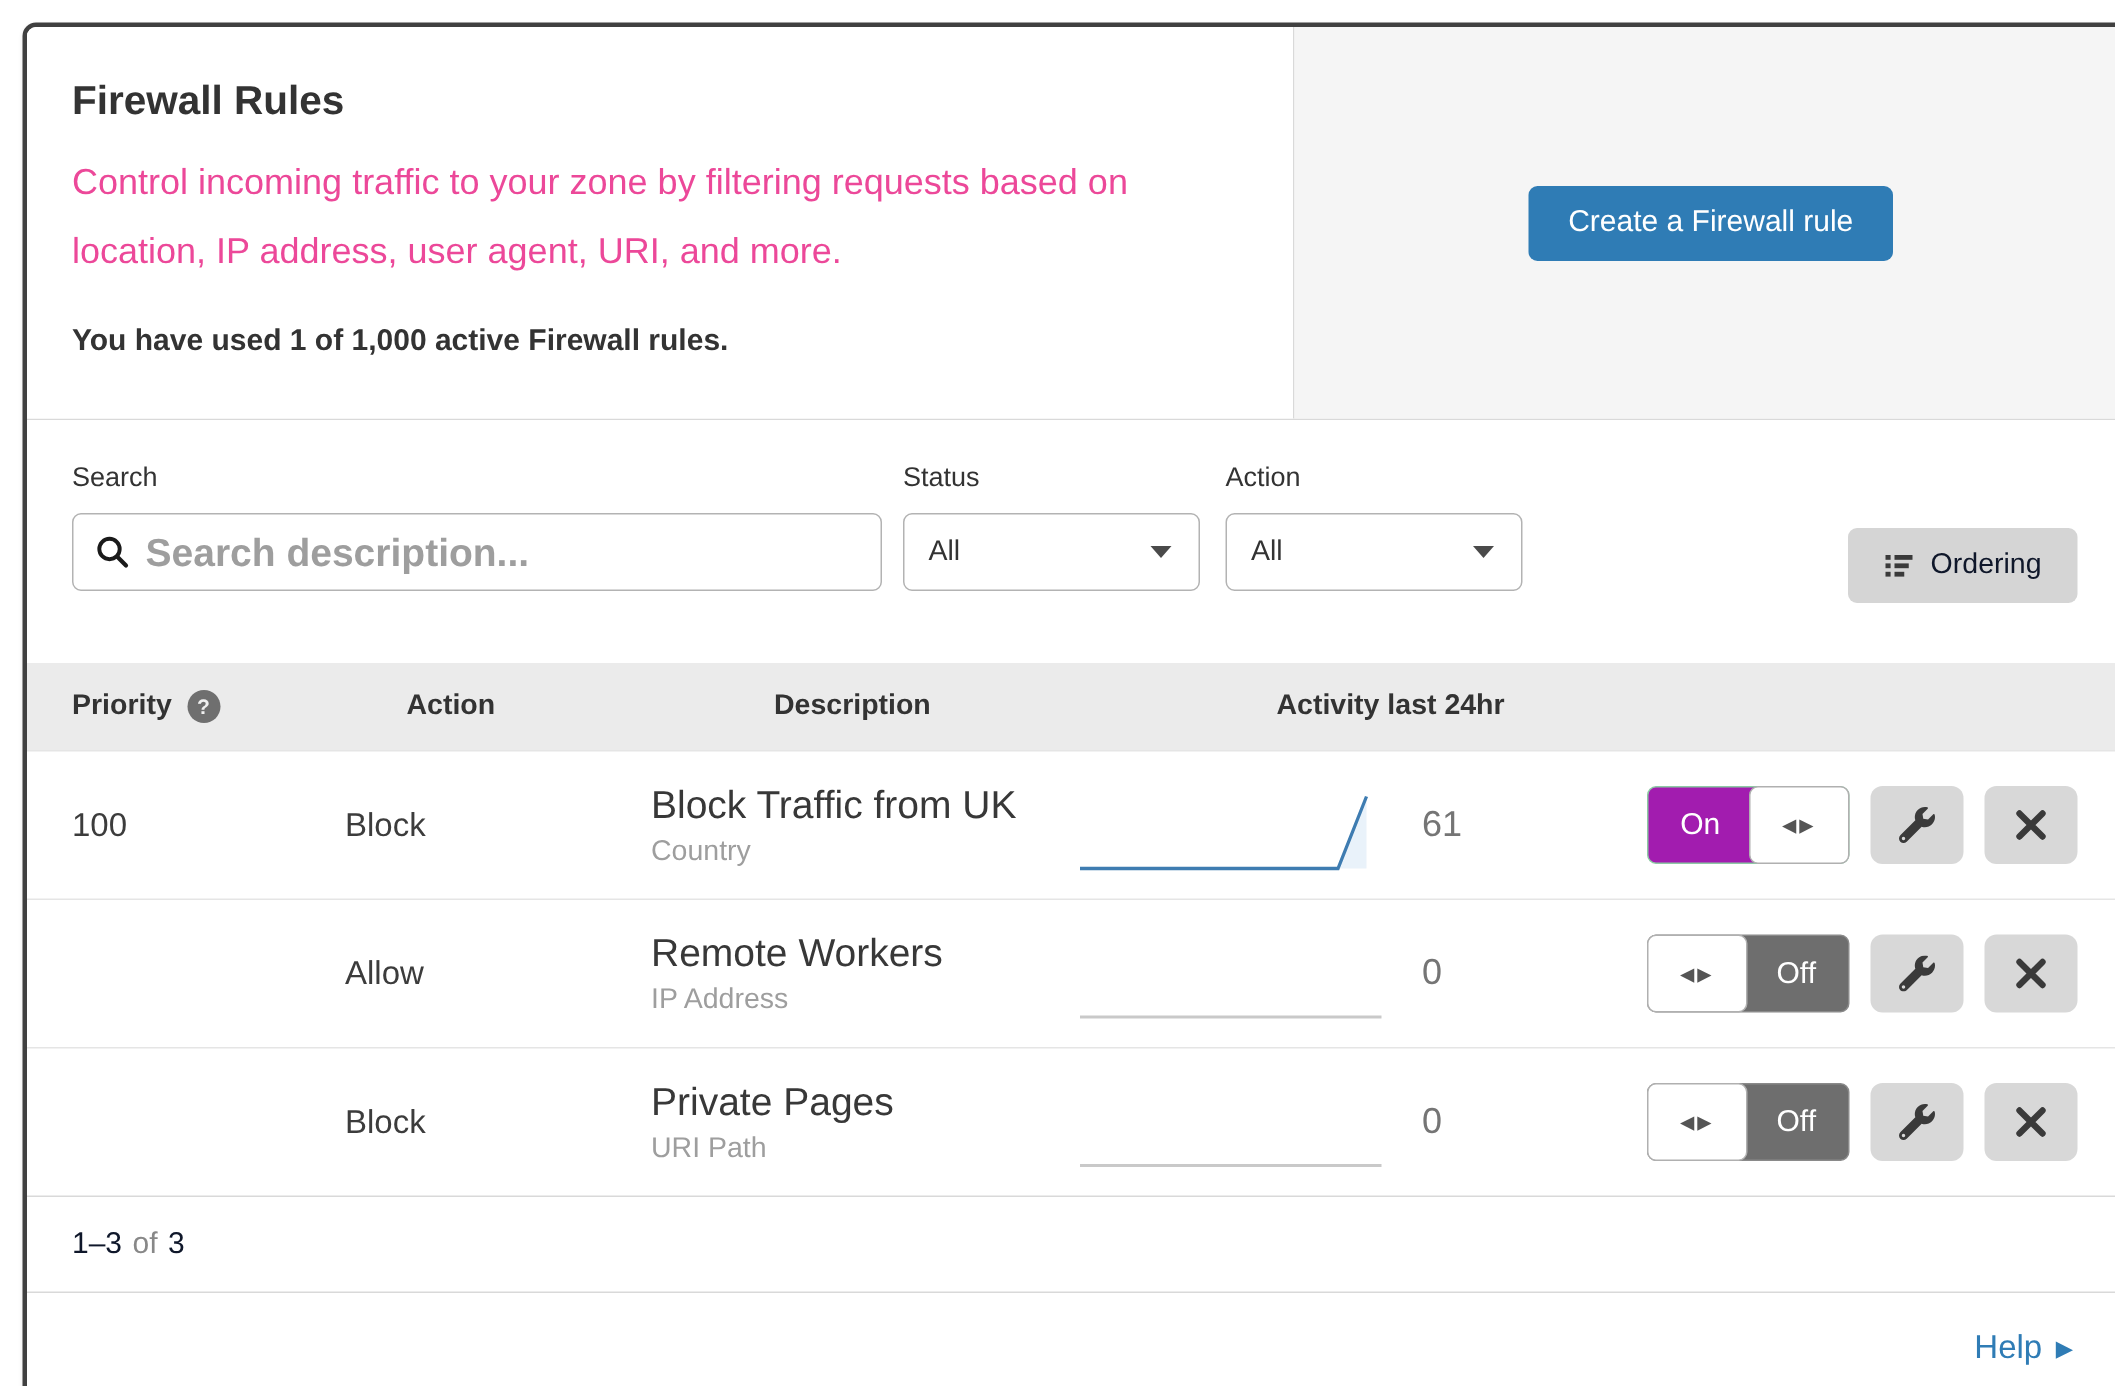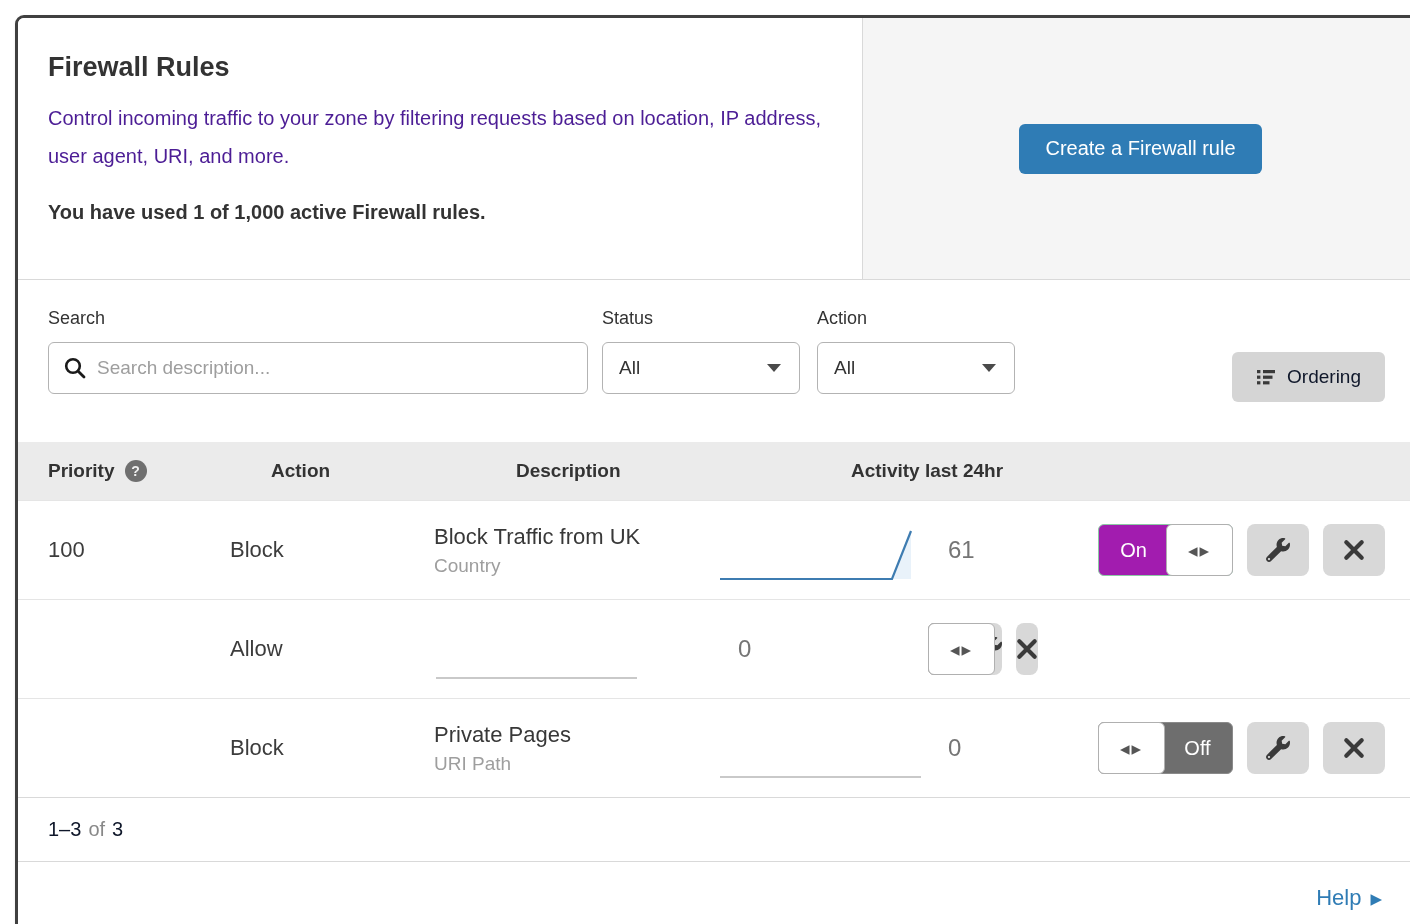--- a/index.html
+++ b/index.html
@@ -10,38 +10,38 @@
     width: 1406px; height: 920px; margin: 15px;
     border: 3px solid #404040; border-radius: 9px;
     overflow: hidden; background: #fff;
     box-shadow: 0 1px 3px rgba(0,0,0,0.08);
   }
 
   
   .header-section { display: flex; height: 262px; border-bottom: 1px solid #d9d9d9; }
   .header-left { width: 845px; padding: 34px 36px 0 30px; background: #fff; border-right: 1px solid #d9d9d9; }
   .page-title { font-size: 27px; font-weight: bold; color: #333; margin-bottom: 16px; }
-  .page-desc { font-size: 20px; color: #4c1d95; line-height: 1.9; max-width: 790px; }
+  .page-desc { font-size: 24px; color: #ec4899; line-height: 1.9; max-width: 790px; }
   .usage-note { margin-top: 26px; font-size: 20px; font-weight: bold; color: #333; }
   .header-right { flex: 1; background: #f5f5f5; display: flex; align-items: center; justify-content: center; }
   .create-btn {
     background: #2f7cb5; color: #fff; border: none; border-radius: 6px;
     font-size: 20px; padding: 0 26px; height: 50px; cursor: pointer;
     font-family: inherit;
   }
 
   
   .filters { display: flex; align-items: flex-start; padding: 28px 33px 28px 30px; height: 162px; }
   .filter-group { display: flex; flex-direction: column; }
   .filter-label { font-size: 18px; color: #333; margin-bottom: 13px; }
   .search-group { width: 540px; margin-right: 14px; }
   .search-wrap { position: relative; }
   .search-input {
     width: 100%; height: 52px; border: 1px solid #b3b3b3; border-radius: 6px;
-    padding: 0 14px 0 48px; font-size: 19px; color: #a21caf; font-family: inherit; outline: none;
+    padding: 0 14px 0 48px; font-size: 26px; color: #a21caf; font-family: inherit; outline: none; font-weight: bold;
   }
   .search-input::placeholder { color: #9e9e9e; }
   .search-icon { position: absolute; left: 15px; top: 14px; width: 24px; height: 24px; }
   .select-group { width: 198px; margin-right: 17px; }
   .select-box {
     height: 52px; border: 1px solid #b3b3b3; border-radius: 6px; background: #fff;
     display: flex; align-items: center; justify-content: space-between;
     padding: 0 18px 0 16px; font-size: 19px; color: #333; cursor: pointer;
   }
   .caret-down {
@@ -66,21 +66,21 @@
   .q-icon {
     width: 22px; height: 22px; border-radius: 50%; background: #6f6f6f;
     display: inline-flex; align-items: center; justify-content: center; cursor: pointer;
   }
   .q-icon::after { content: "?"; color: #f0f0f0; font-size: 14px; font-weight: bold; }
   .th-activity { padding-left: 10px; }
 
   .table-row { height: 99px; border-top: 1px solid #e5e5e5; background: #fff; }
   .table-row:first-of-type { border-top: none; }
   .cell-plain { font-size: 22px; color: #3c3c3c; }
-  .desc-title { font-size: 22px; color: #383838; margin-bottom: 5px; }
+  .desc-title { font-size: 26px; color: #383838; margin-bottom: 5px; }
   .desc-sub { font-size: 19px; color: #9e9e9e; }
   .sparkline { width: 205px; height: 58px; margin-top: 8px; }
   .spark-fill, .spark-line, .spark-flat { display: none; }
   .sparkline.spike .spark-fill { display: block; fill: #e9f2fa; }
   .sparkline.spike .spark-line { display: block; stroke: #3e7cb1; stroke-width: 2.2; fill: none; }
   .sparkline.flat .spark-flat { display: block; stroke: #c9c9c9; stroke-width: 2; }
   .cell-count { font-size: 24px; color: #757575; padding-left: 20px; }
   .cell-controls { display: flex; justify-content: flex-end; align-items: center; gap: 14px; }
 
   
@@ -205,20 +205,24 @@
         <svg width="22" height="22" viewBox="0 0 20 20">
           <path d="M3 3 L17 17 M17 3 L3 17" stroke="#3a3a3a" stroke-width="3.8" stroke-linecap="round" fill="none"></path>
         </svg>
       </button>
     </div>
   </div>
 
   <div class="grid-row table-row">
     <div class="cell-plain"></div>
     <div class="cell-plain">Allow</div>
+    <div>
+      <div class="desc-title">Remote Workers</div>
+      <div class="desc-sub">IP Address</div>
+    </div>
     <svg class="sparkline flat" viewBox="0 0 205 58">
       <path class="spark-fill" d="M174 54 L193 6 L193 54 Z"></path>
       <path class="spark-line" d="M2 54 H174 L193 6"></path>
       <line class="spark-flat" x1="2" y1="54" x2="203" y2="54"></line>
     </svg>
     <div class="cell-count">0</div>
     <div class="cell-controls">
       <div class="toggle off">
         <span class="toggle-state-label">Off</span>
         <span class="toggle-handle"></span>

